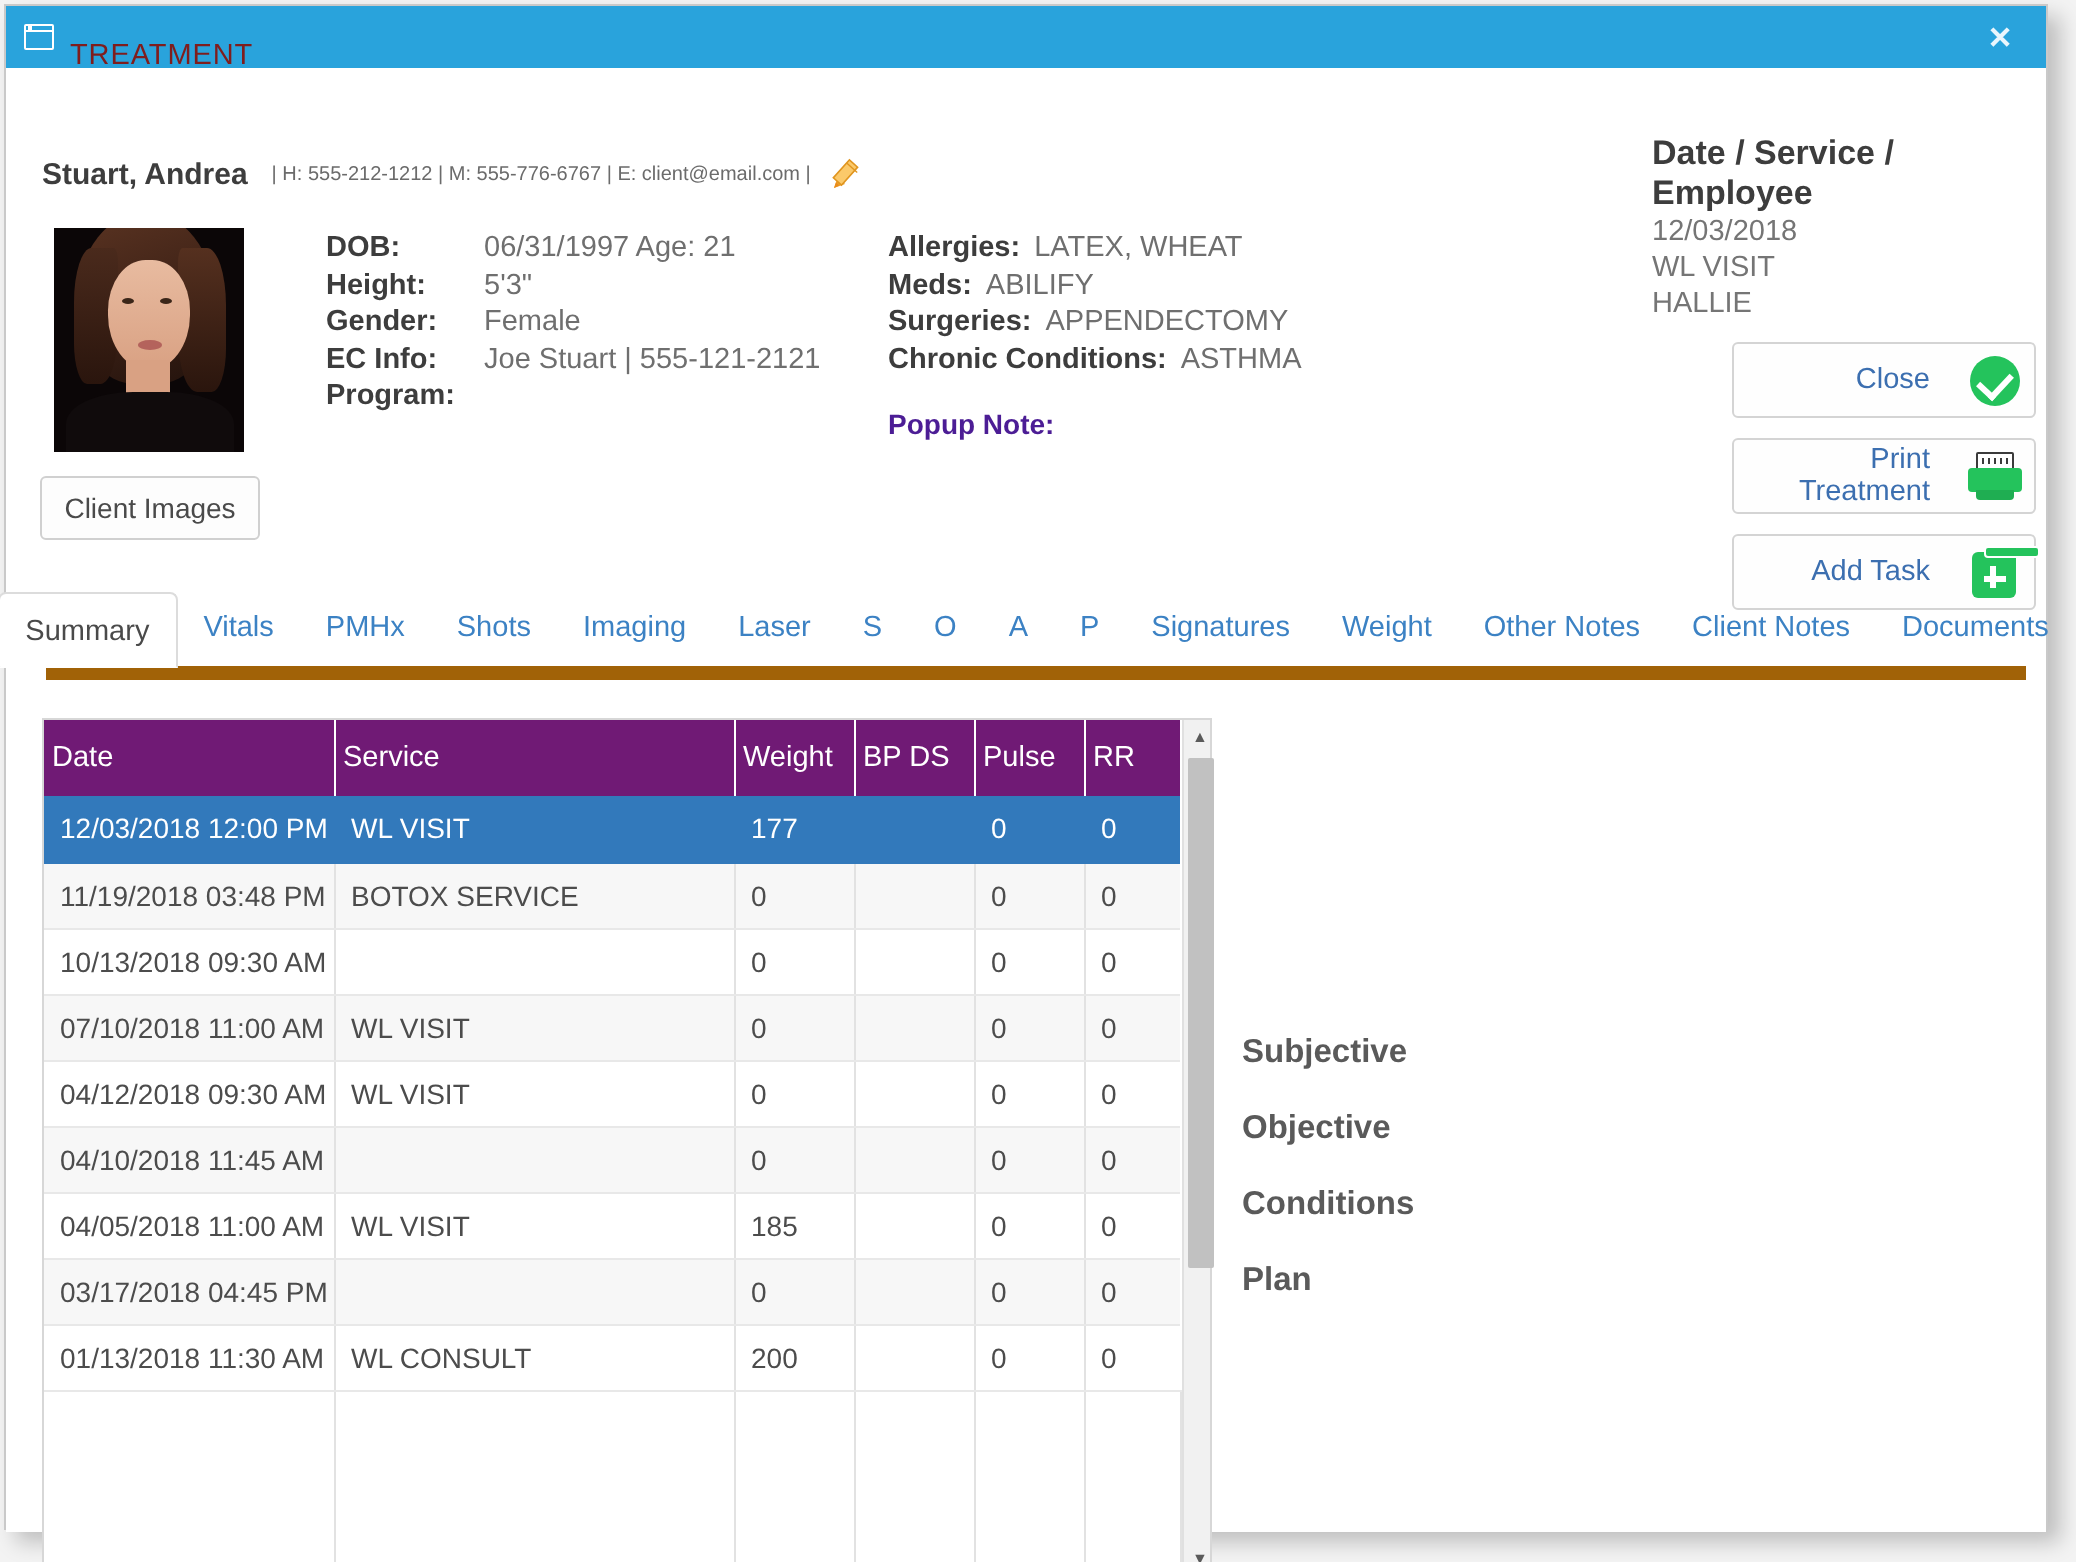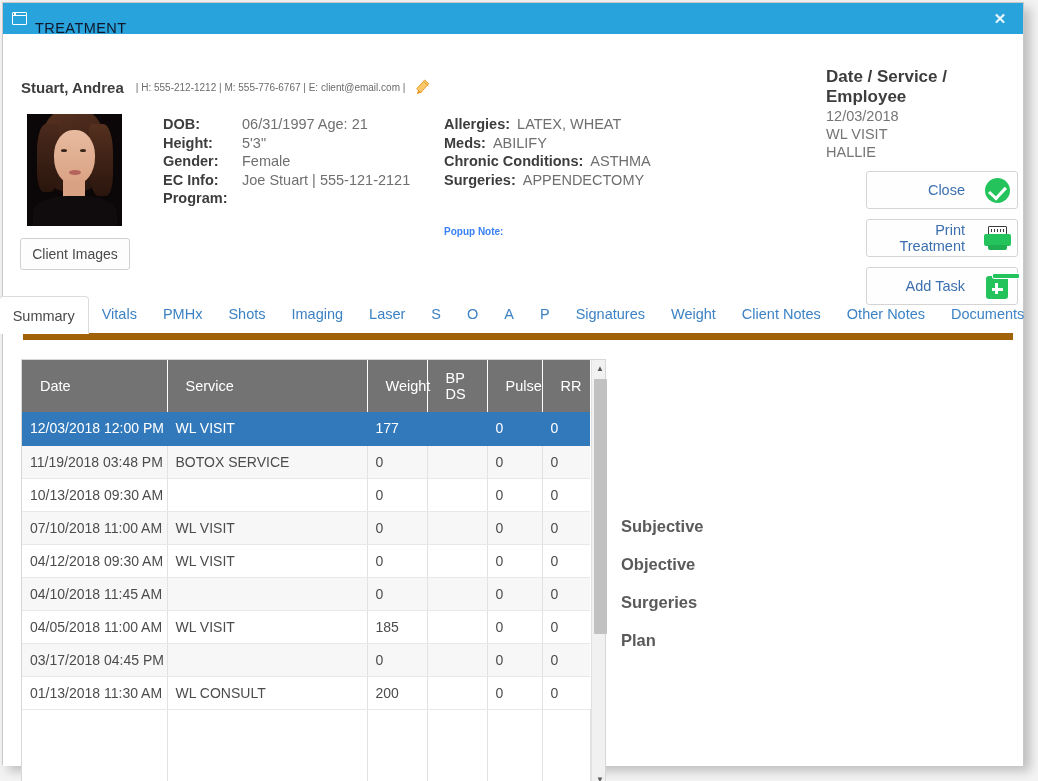--- a/index.html
+++ b/index.html
@@ -48,21 +48,21 @@
     border-bottom: 1.6px solid #ffffff;
   }
   .titlebar .win-icon .dot {
     position: absolute; top: 1px; left: 1.5px;
     width: 2.5px; height: 2.5px; background: #ffffff;
   }
   .title-text {
     font-size: 14.5px;
     letter-spacing: 0.45px;
     font-weight: 400;
-    color: #0f172a;
+    color: #7f1d1d;
     margin-top: 19px;
   }
   .close-x {
     position: absolute; right: 0; top: 0;
     width: 46px; height: 31px;
     display: flex; align-items: center; justify-content: center;
     color: #eaf6fd; font-size: 15px; font-weight: 700;
     cursor: pointer;
   }
   
@@ -141,22 +141,22 @@
 
   .info-col { position: absolute; font-size: 14.5px; color: #6b6b6b; }
   .info-col.left { left: 160px; top: 81px; }
   .info-col.right { left: 441px; top: 81px; }
   .info-row { display: flex; line-height: 18.5px; margin-bottom: 0px; height: 18.5px; }
   .info-lbl { font-weight: bold; color: #3d3d3d; }
   .info-col.left .info-lbl { width: 79px; }
   .info-col.right .info-lbl { margin-right: 7px; }
   .info-val { color: #6f6f6f; }
   .popup-note {
-    position: absolute; left: 441px; top: 192px;
-    font-size: 10px; font-weight: bold; color: #3b82f6;
+    position: absolute; left: 441px; top: 170px;
+    font-size: 14px; font-weight: bold; color: #4c1d95;
   }
 
   
   .actions { position: absolute; left: 823px; top: 33px; width: 192px; }
   .actions-title { font-size: 17px; font-weight: bold; color: #3d3d3d; }
   .actions-sub { font-size: 14.5px; color: #757575; line-height: 18px; }
   .act-btn {
     position: relative;
     width: 152px; height: 38px; margin-left: 40px; margin-top: 10px;
     background: #fefefe; border: 1px solid #d4d4d4; border-radius: 3px;
@@ -213,23 +213,23 @@
   
   .grid-wrap {
     position: absolute; left: 18px; top: 325px;
     width: 585px; height: 430px;
     border: 1px solid #d7d7d7;
     background: #fff;
     display: flex;
   }
   table.grid { border-collapse: collapse; width: 568px; table-layout: fixed; }
   table.grid th {
-    background: #737373; color: #ffffff;
+    background: #701a75; color: #ffffff;
     font-size: 14.5px; font-weight: normal; text-align: left;
-    padding: 10px 18px; height: 38px;
+    padding: 10px 4px; height: 38px;
     border-right: 1px solid #ffffff;
   }
   table.grid th:last-child { border-right: none; }
   table.grid td {
     font-size: 14px; color: #4c4c4c;
     padding: 8px 8px; height: 33px;
     border-right: 1px solid #e2e2e2;
     border-bottom: 1px solid #e8e8e8;
     overflow: hidden; white-space: nowrap;
   }
@@ -338,26 +338,26 @@
       <div class="info-col right">
         <div class="info-row">
           <span class="info-lbl">Allergies:</span>
           <span class="info-val">LATEX, WHEAT</span>
         </div>
         <div class="info-row">
           <span class="info-lbl">Meds:</span>
           <span class="info-val">ABILIFY</span>
         </div>
         <div class="info-row">
+          <span class="info-lbl">Surgeries:</span>
+          <span class="info-val">APPENDECTOMY</span>
+        </div>
+        <div class="info-row">
           <span class="info-lbl">Chronic Conditions:</span>
           <span class="info-val">ASTHMA</span>
-        </div>
-        <div class="info-row">
-          <span class="info-lbl">Surgeries:</span>
-          <span class="info-val">APPENDECTOMY</span>
         </div>
       </div>
       <div class="popup-note">Popup Note:</div>
 
       <div class="actions">
         <div class="actions-title">Date / Service / Employee</div>
         <div class="actions-sub">12/03/2018</div>
         <div class="actions-sub">WL VISIT</div>
         <div class="actions-sub">HALLIE</div>
 
@@ -400,22 +400,22 @@
           <div class="tab">PMHx</div>
           <div class="tab">Shots</div>
           <div class="tab">Imaging</div>
           <div class="tab">Laser</div>
           <div class="tab">S</div>
           <div class="tab">O</div>
           <div class="tab">A</div>
           <div class="tab">P</div>
           <div class="tab">Signatures</div>
           <div class="tab">Weight</div>
+          <div class="tab">Other Notes</div>
           <div class="tab">Client Notes</div>
-          <div class="tab">Other Notes</div>
           <div class="tab">Documents</div>
         </div>
 
       <div class="grid-wrap">
         <table class="grid">
           <colgroup>
             <col class="col-date">
               <col class="col-service">
               <col class="col-weight">
             <col class="col-bpds">
@@ -518,19 +518,19 @@
         <div class="vscroll">
           <div class="arrow up">▲</div>
           <div class="thumb"></div>
           <div class="arrow down">▼</div>
         </div>
       </div>
 
       <div class="soap" id="soap">
           <div>Subjective</div>
           <div>Objective</div>
-          <div>Surgeries</div>
+          <div>Conditions</div>
           <div>Plan</div>
         </div>
 
     </div>
   </div>
 </div>
 
 </body></html>

